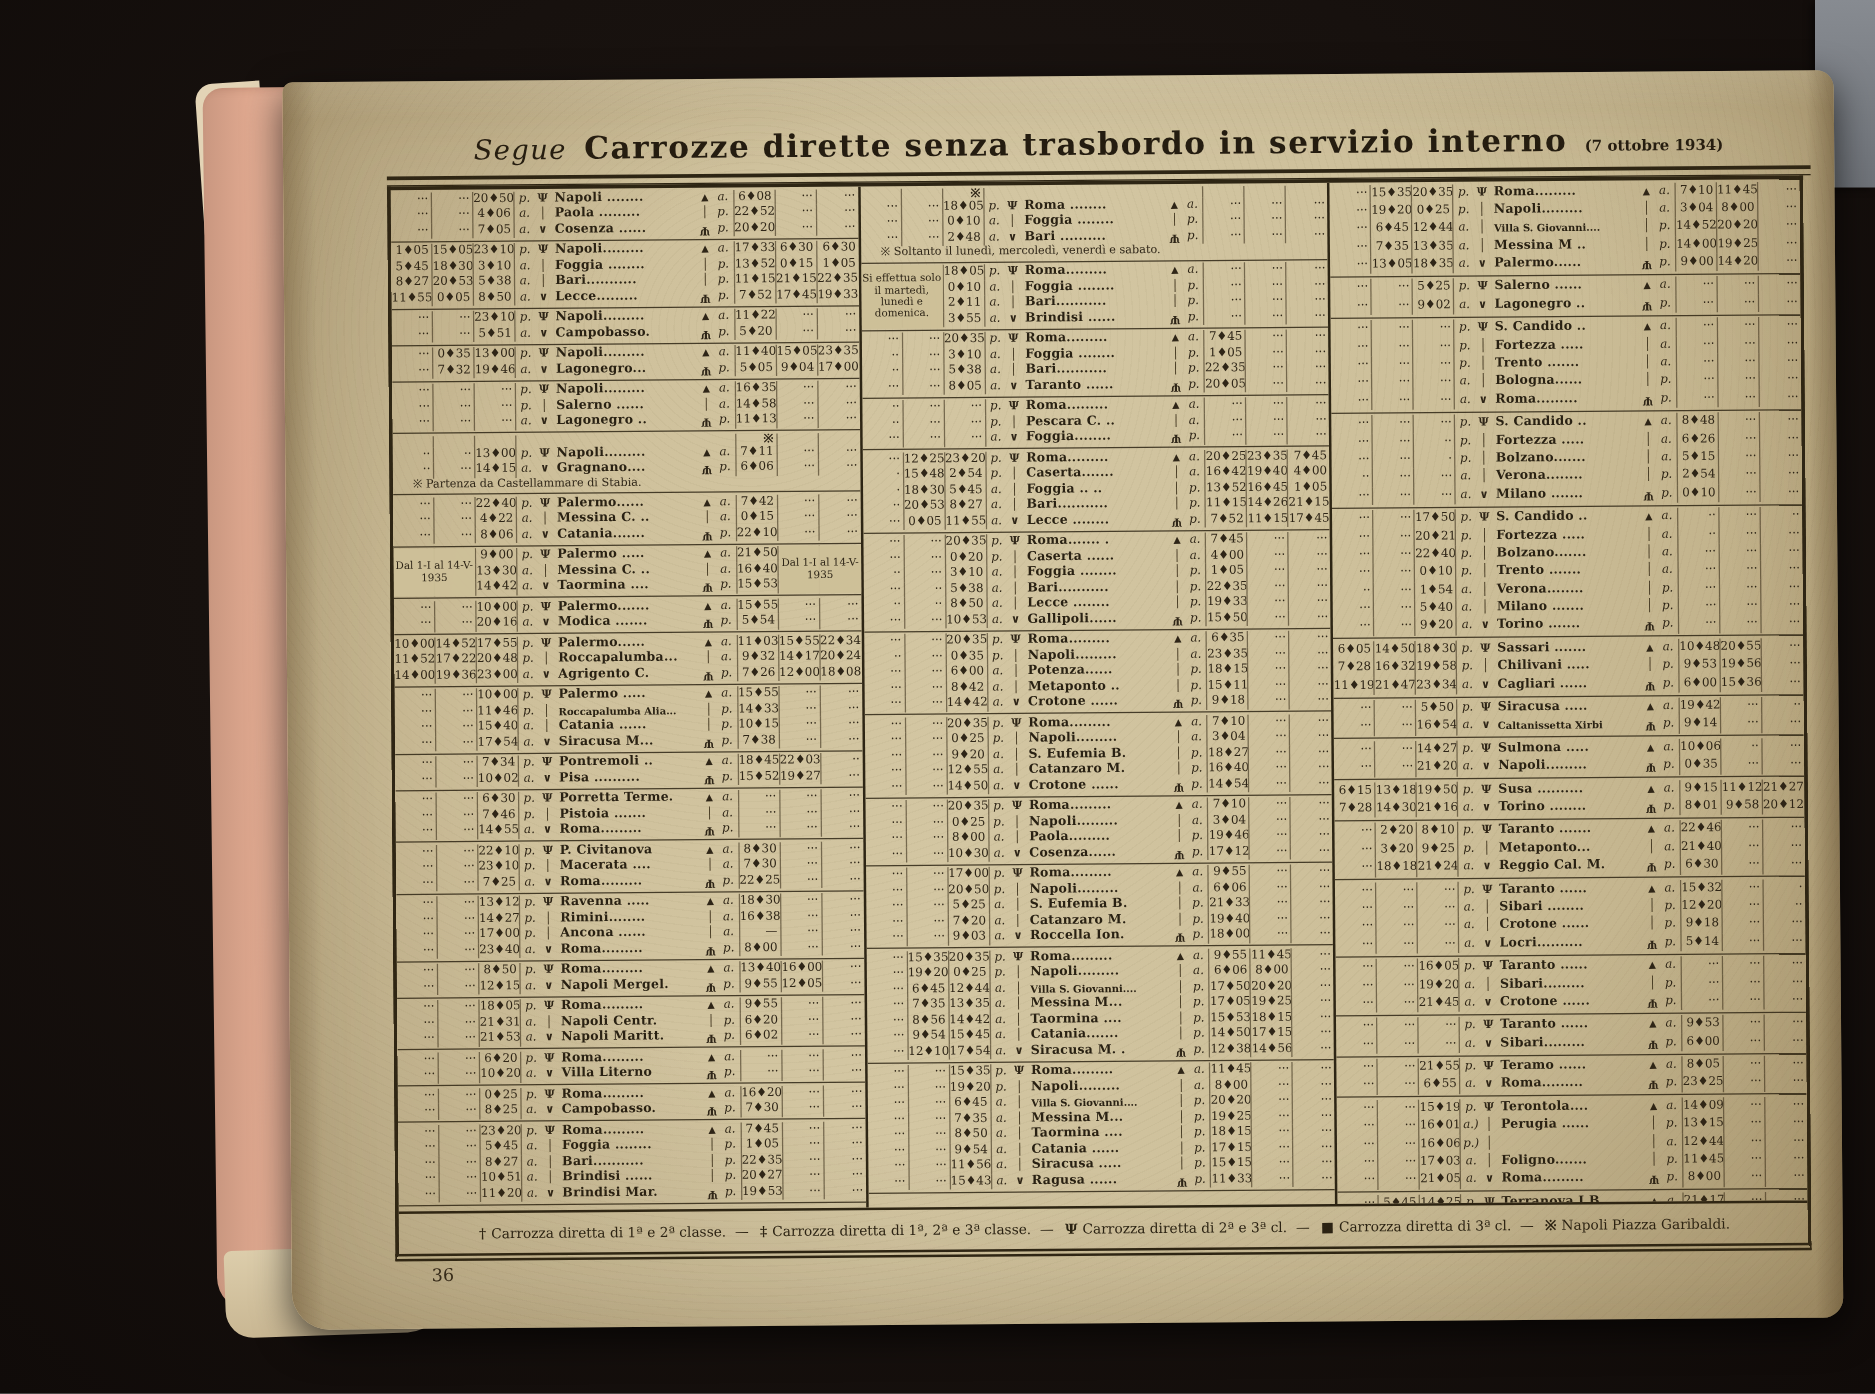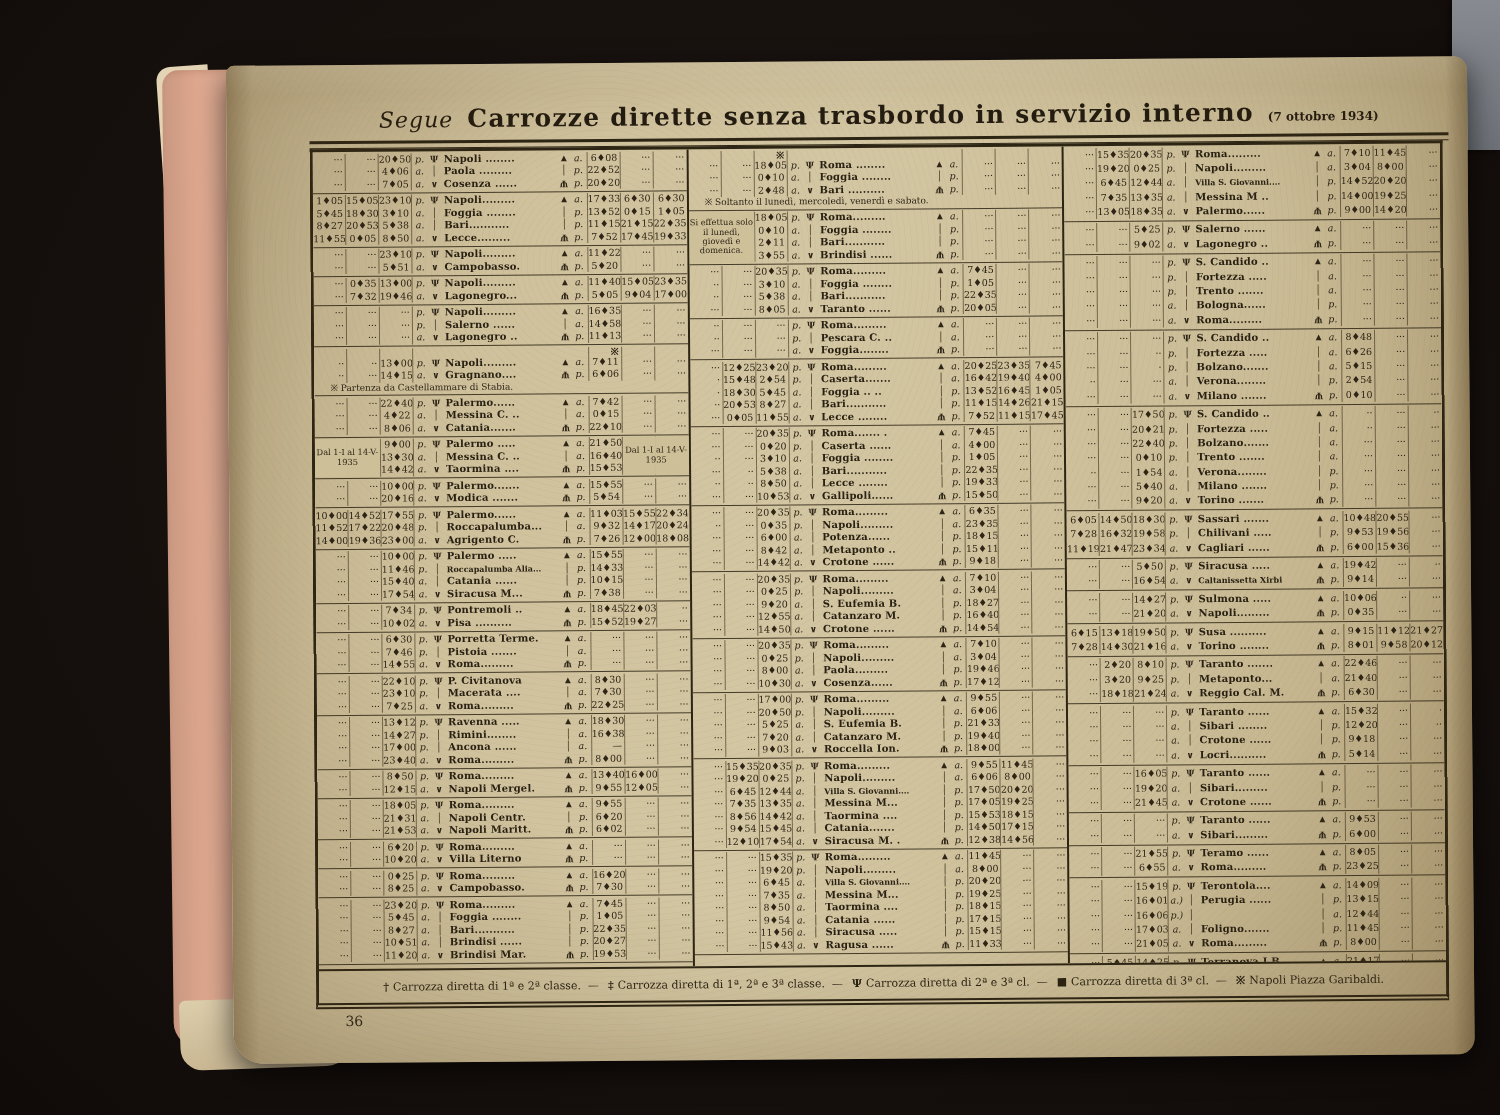--- a/index.html
+++ b/index.html
@@ -957,21 +957,21 @@
               <span class="c st">Bari ..........</span>
               <span class="c ar fl inv">Ψ</span>
               <span class="c ap bap">p.</span>
               <span class="c t br1">···</span>
               <span class="c t br2">···</span>
               <span class="c t br3">···</span>
             </div>
             <div class="block-note">※ Soltanto il lunedì, mercoledì, venerdì e sabato.</div>
           </div>
           <div class="block">
-            <div class="side-note">Si effettua solo il lunedì, giovedì e domenica.</div>
+            <div class="side-note">Si effettua solo il martedì, lunedì e domenica.</div>
             <div class="row">
               <span class="c t bl1"></span>
               <span class="c t bl2"></span>
               <span class="c t bl3">18♦05</span>
               <span class="c m">p.</span>
               <span class="c ar fl">Ψ</span>
               <span class="c st">Roma.........</span>
               <span class="c ar hup">▲</span>
               <span class="c ap bap">a.</span>
               <span class="c t br1">···</span>

